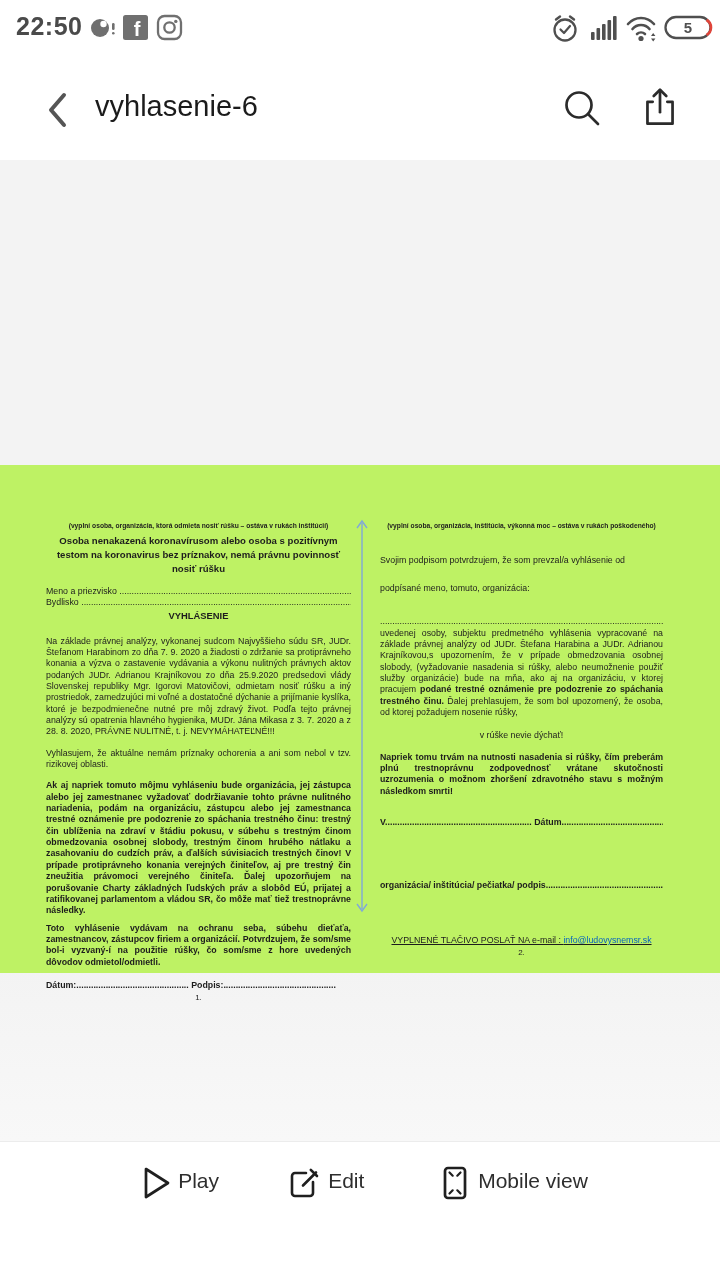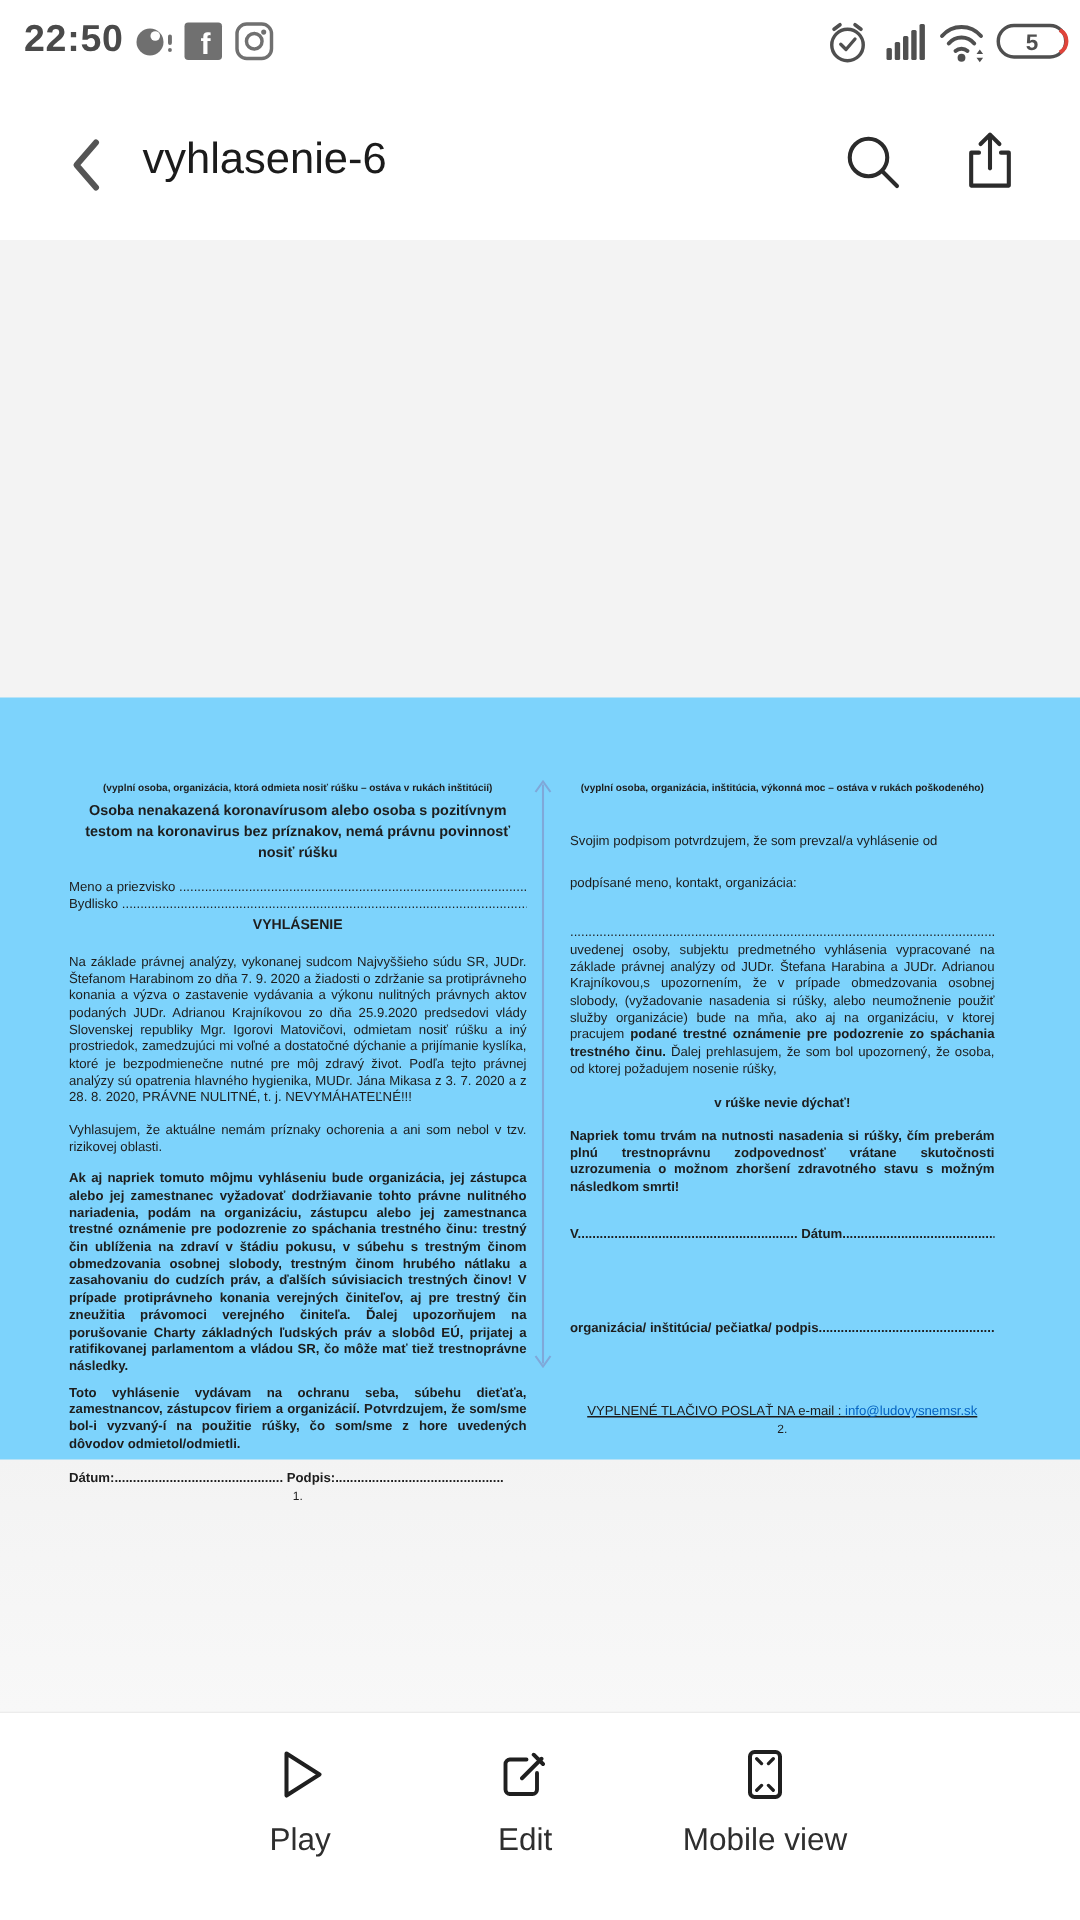--- a/index.html
+++ b/index.html
@@ -15,46 +15,46 @@
   .appbar { position:absolute; left:0; top:56px; width:720px; height:104px; background:#fff; }
   .back-btn { position:absolute; left:44px; top:34px; width:28px; height:40px; cursor:pointer; }
   .app-title { position:absolute; left:95px; top:34px; font-size:29px; color:#1b1b1b; }
   .search-btn { position:absolute; left:560px; top:30px; width:44px; height:44px; cursor:pointer; }
   .share-btn { position:absolute; left:638px; top:28px; width:44px; height:46px; cursor:pointer; }
 
   
   .viewer { position:absolute; left:0; top:160px; width:720px; height:981px; background:#f3f3f3; }
   .viewer .grad-bottom { position:absolute; left:0; bottom:0; width:720px; height:170px;
       background:linear-gradient(#f3f3f3,#f8f8f8); }
-  .page { position:absolute; left:0; top:305px; width:720px; height:508px; background:#7dd3fc; }
+  .page { position:absolute; left:0; top:305px; width:720px; height:508px; background:#bef264; }
 
   
   .doc { position:absolute; color:#1d1d1d; font-size:8.8px; line-height:1.29; }
   .col-left  { left:46px;  top:57px; width:305px; }
   .col-right { left:380px; top:57px; width:283px; }
   .doc p { text-align:justify; }
   .doc .note { font-size:6.7px; font-weight:bold; text-align:center; white-space:nowrap; overflow:hidden; margin-bottom:3px; }
   .doc .heading { font-size:9.6px; font-weight:bold; text-align:center; line-height:1.5; margin-bottom:9px; }
   .doc .fill-line { white-space:nowrap; overflow:hidden; text-align:left; }
   .doc .subhead { font-weight:bold; text-align:center; font-size:9.4px; margin:1px 0 14px; }
   .doc .gap6 { height:6px; } .doc .gap10 { height:10px; } .doc .gap12 { height:12px; }
   .doc .b { font-weight:bold; }
-  .doc .center-bold { text-align:center; font-weight:bold; }
+  .doc .center-bold { text-align:center; font-weight:normal; }
   .doc .pagenum { text-align:center; font-size:8px; margin-top:2px; }
   .col-right .note { margin-bottom:24px; }
   .rline1 { margin-bottom:17px; text-align:left; }
   .rline2 { margin-bottom:22px; text-align:left; }
   .send-line { text-align:center; font-weight:normal; text-decoration:underline; white-space:nowrap; overflow:hidden; }
   .send-line .email { color:#0563c1; cursor:pointer; }
   .divider-arrow { position:absolute; left:354px; top:50px; }
 
   
   .toolbar { position:absolute; left:0; top:1141px; width:720px; height:139px; background:#fff; border-top:1px solid #ececec; }
   .toolbar-items { position:absolute; left:0; top:18px; width:720px; display:flex; justify-content:center; gap:60px; }
-  .tb-item { display:flex; flex-direction:column; align-items:center; cursor:pointer; min-width:90px; }
+  .tb-item { display:flex; flex-direction:row; cursor:pointer; min-width:90px; }
   .tb-item .tb-label { margin-top:9px; font-size:21px; color:#2e2e2e; }
 </style>
 </head>
 <body>
 
 <div class="screen">
 
   <div class="statusbar">
     <span class="sb-time">22:50</span>
 
@@ -146,21 +146,21 @@
 
       <svg class="divider-arrow" width="16" height="402" viewBox="0 0 16 402">
         <line x1="8" y1="8" x2="8" y2="394" stroke="#7fa8d9" stroke-width="1.4"></line>
         <polyline points="3,13 8,6 13,13" fill="none" stroke="#7fa8d9" stroke-width="1.4"></polyline>
         <polyline points="3,389 8,396 13,389" fill="none" stroke="#7fa8d9" stroke-width="1.4"></polyline>
       </svg>
 
       <div class="doc col-right">
         <div class="note">(vyplní osoba, organizácia, inštitúcia, výkonná moc – ostáva v rukách poškodeného)</div>
         <p class="rline1">Svojim podpisom potvrdzujem, že som prevzal/a vyhlásenie od</p>
-        <p class="rline2">podpísané meno, kontakt, organizácia:</p>
+        <p class="rline2">podpísané meno, tomuto, organizácia:</p>
         <div class="fill-line">........................................................................................................................................................</div>
         <p><span>uvedenej osoby, subjektu predmetného vyhlásenia vypracované na základe právnej analýzy od JUDr. Štefana  Harabina a JUDr. Adrianou Krajníkovou,s upozornením, že v prípade obmedzovania osobnej slobody, (vyžadovanie nasadenia si rúšky,  alebo neumožnenie použiť služby organizácie) bude na mňa, ako aj na organizáciu, v ktorej  pracujem </span><span class="b">podané trestné oznámenie pre podozrenie zo spáchania trestného činu.</span><span> Ďalej  prehlasujem, že som bol upozornený, že osoba, od ktorej požadujem nosenie rúšky,</span></p>
         <div class="gap12"></div>
         <div class="center-bold">v rúške nevie dýchať!</div>
         <div class="gap10"></div>
         <p class="b">Napriek tomu trvám na nutnosti nasadenia si rúšky, čím preberám plnú trestnoprávnu  zodpovednosť vrátane skutočnosti uzrozumenia o možnom zhoršení zdravotného stavu s možným následkom smrti!</p>
         <div style="height:20px"></div>
         <div class="fill-line b">V............................................................ Dátum............................................................</div>
         <div style="height:52px"></div>
         <div class="fill-line b">organizácia/ inštitúcia/ pečiatka/ podpis..............................................................</div>

